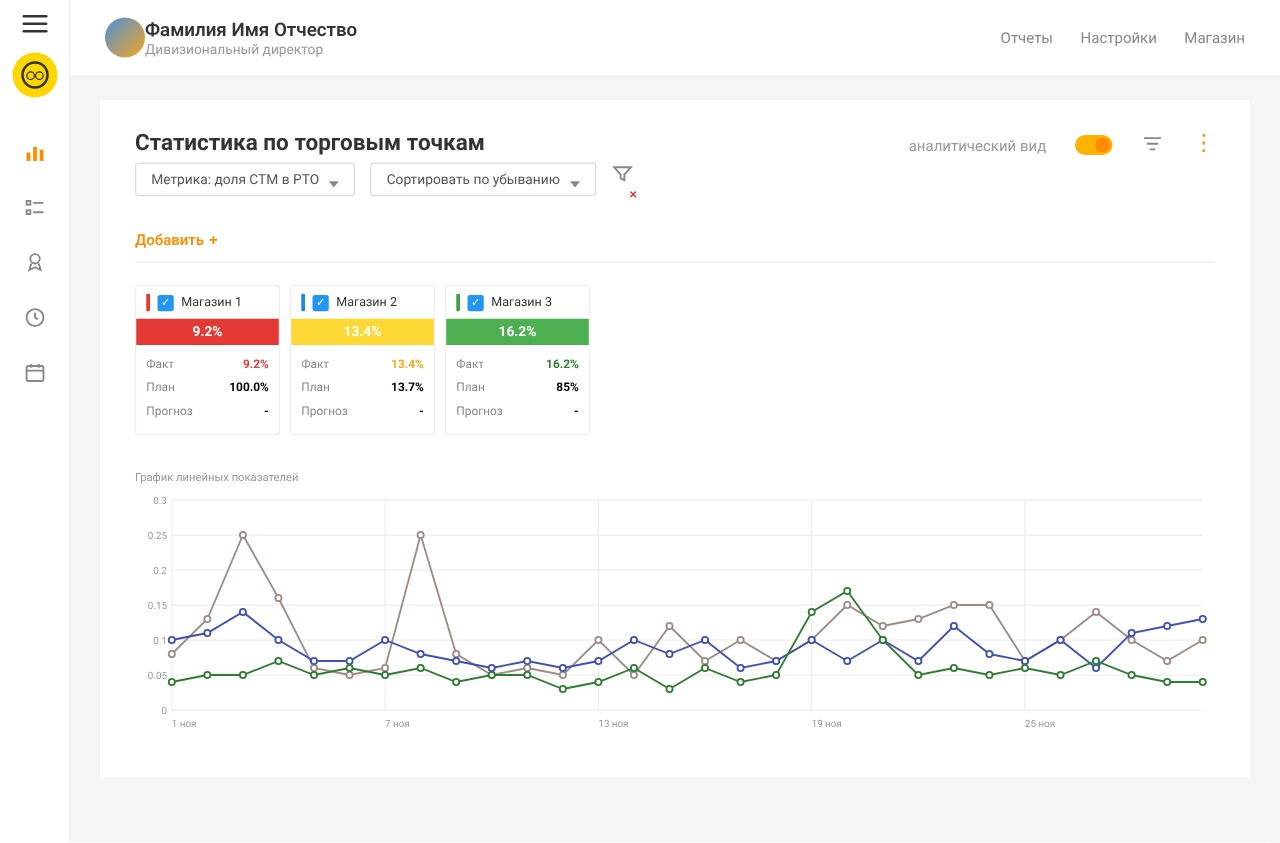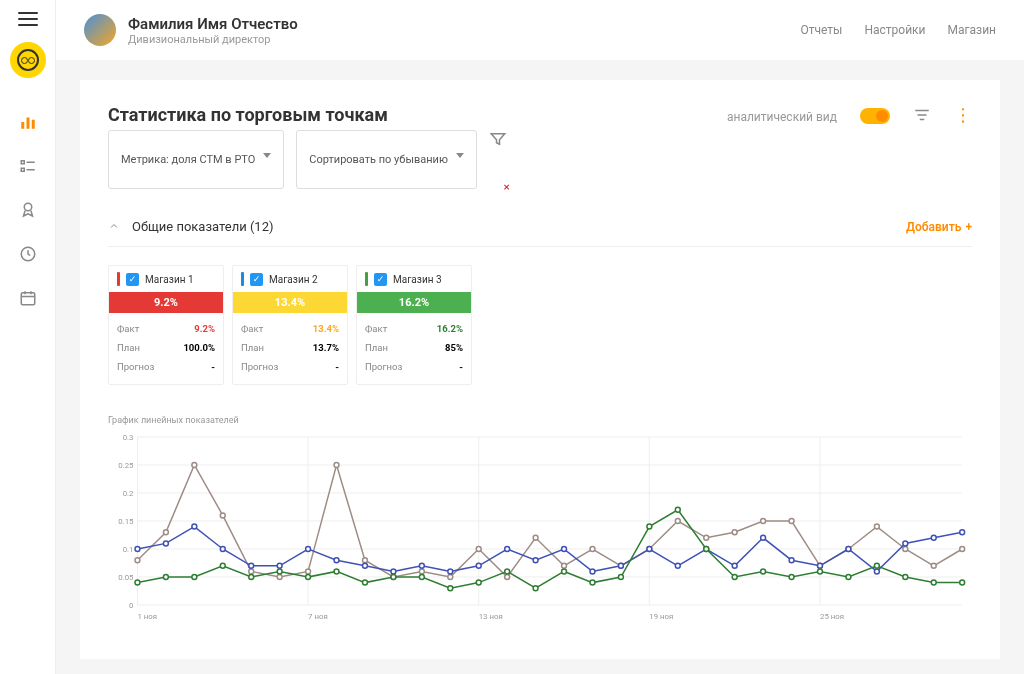--- a/index.html
+++ b/index.html
@@ -9,38 +9,38 @@
 .hamburger { width: 20px; height: 14px; display: flex; flex-direction: column; justify-content: space-between; cursor: pointer; }
 .hamburger span { height: 2px; background: #333; border-radius: 1px; }
 .logo-circle { width: 36px; height: 36px; background: #FFD600; border-radius: 50%; display: flex; align-items: center; justify-content: center; margin-top: 6px; margin-bottom: 20px; }
 .logo-inner { width: 22px; height: 22px; border: 2px solid #333; border-radius: 50%; position: relative; display:flex; align-items:center; justify-content:center; }
 .logo-inner::before, .logo-inner::after { content:''; width:5px; height:5px; border:1.5px solid #333; border-radius:50%; }
 .side-icon { width: 28px; height: 28px; display: flex; align-items: center; justify-content: center; color: #888; cursor: pointer; margin-bottom: 6px; }
 .side-icon.active { color: #FF8C00; }
 .side-icon svg { width: 18px; height: 18px; }
 .main { flex: 1; display: flex; flex-direction: column; }
 .topbar { height: 60px; display: flex; align-items: center; justify-content: space-between; padding: 0 28px; }
-.user-info { display: flex; align-items: center; gap: 12px; }
+.user-info { display: flex; align-items: center; }
 .avatar { width: 32px; height: 32px; border-radius: 50%; background: linear-gradient(135deg, #4a90d9, #f5a623); }
 .user-name { font-size: 15px; font-weight: 600; color: #333; }
 .user-role { font-size: 11px; color: #999; }
 .top-links { display: flex; gap: 22px; font-size: 12px; color: #888; }
 .top-links span { cursor: pointer; }
 .page-body { flex: 1; background: #f5f5f5; padding: 20px 24px; overflow: auto; }
 .card { background: #fff; border-radius: 2px; padding: 24px 28px; }
 .card-header { display: flex; align-items: center; justify-content: space-between; margin-bottom: 5px; }
 .page-title { font-size: 18px; font-weight: 700; color: #333; }
 .header-controls { display: flex; align-items: flex-end; gap: 23px; }
 .analytical-label { font-size: 12px; color: #999; }
 .toggle { width: 30px; height: 16px; background: #FFB300; border-radius: 8px; position: relative; cursor: pointer; }
 .toggle::after { content:''; position:absolute; right:2px; top:2px; width:12px; height:12px; background:#FF8C00; border-radius:50%; }
 .sort-icon, .more-icon, .filter-icon { cursor: pointer; color: #888; display:flex; }
 .more-icon { color: #FF8C00; font-size: 18px; line-height: 1; }
 .filters-row { display: flex; gap: 12px; margin-bottom: 28px; position: relative; }
-.dropdown { border: 1px solid #ddd; border-radius: 3px; padding: 22px 12px; font-size: 11px; color: #555; display: flex; align-items: flex-start; gap: 8px; cursor: pointer; }
+.dropdown { border: 1px solid #ddd; border-radius: 3px; padding: 6px 12px; font-size: 11px; color: #555; display: flex; align-items: flex-end; gap: 8px; cursor: pointer; }
 .chev-down { width: 0; height: 0; border-left: 4px solid transparent; border-right: 4px solid transparent; border-top: 5px solid #888; }
 .filter-btn { position: absolute; right: 0; }
 .section-header { display: flex; align-items: center; justify-content: space-between; border-bottom: 1px solid #eee; padding-bottom: 10px; margin-bottom: 18px; }
 .section-left { display: flex; align-items: center; gap: 12px; }
 .collapse-icon { cursor: pointer; color: #888; }
 .section-title { font-size: 13px; color: #333; }
 .add-link { font-size: 12px; color: #FF8C00; font-weight: 600; display:flex; align-items:center; gap:4px; cursor:pointer; }
 .stores { display: flex; gap: 8px; margin-bottom: 30px; }
 .store-card { border: 1px solid #eee; border-radius: 2px; width: 116px; }
 .store-head { display: flex; align-items: center; padding: 6px 8px; gap: 6px; font-size: 10px; color: #333; }
@@ -154,28 +154,20 @@
             <span class="chev-down"></span>
           </div>
           <div class="filter-btn filter-x">
             <svg width="18" height="18" viewBox="0 0 24 24" fill="none" stroke="#888" stroke-width="2">
                 <path d="M3 5h18l-7 8v6l-4-2v-4z"></path>
               </svg>
           </div>
         </div>
 
         <div class="section-header">
-          <div class="section-left">
-            <span class="collapse-icon">
-              <svg width="12" height="12" viewBox="0 0 24 24" fill="none" stroke="#888" stroke-width="2">
-                  <polyline points="18 15 12 9 6 15"></polyline>
-                </svg>
-            </span>
-            <span class="section-title">Общие показатели (12)</span>
-          </div>
           <div class="add-link">
             <span>Добавить</span>
             <span>+</span>
           </div>
         </div>
 
         <div class="stores" id="stores-container">
             <div class="store-card">
     <div class="store-head">
       <div class="store-marker" style="background:#E53935"></div>

